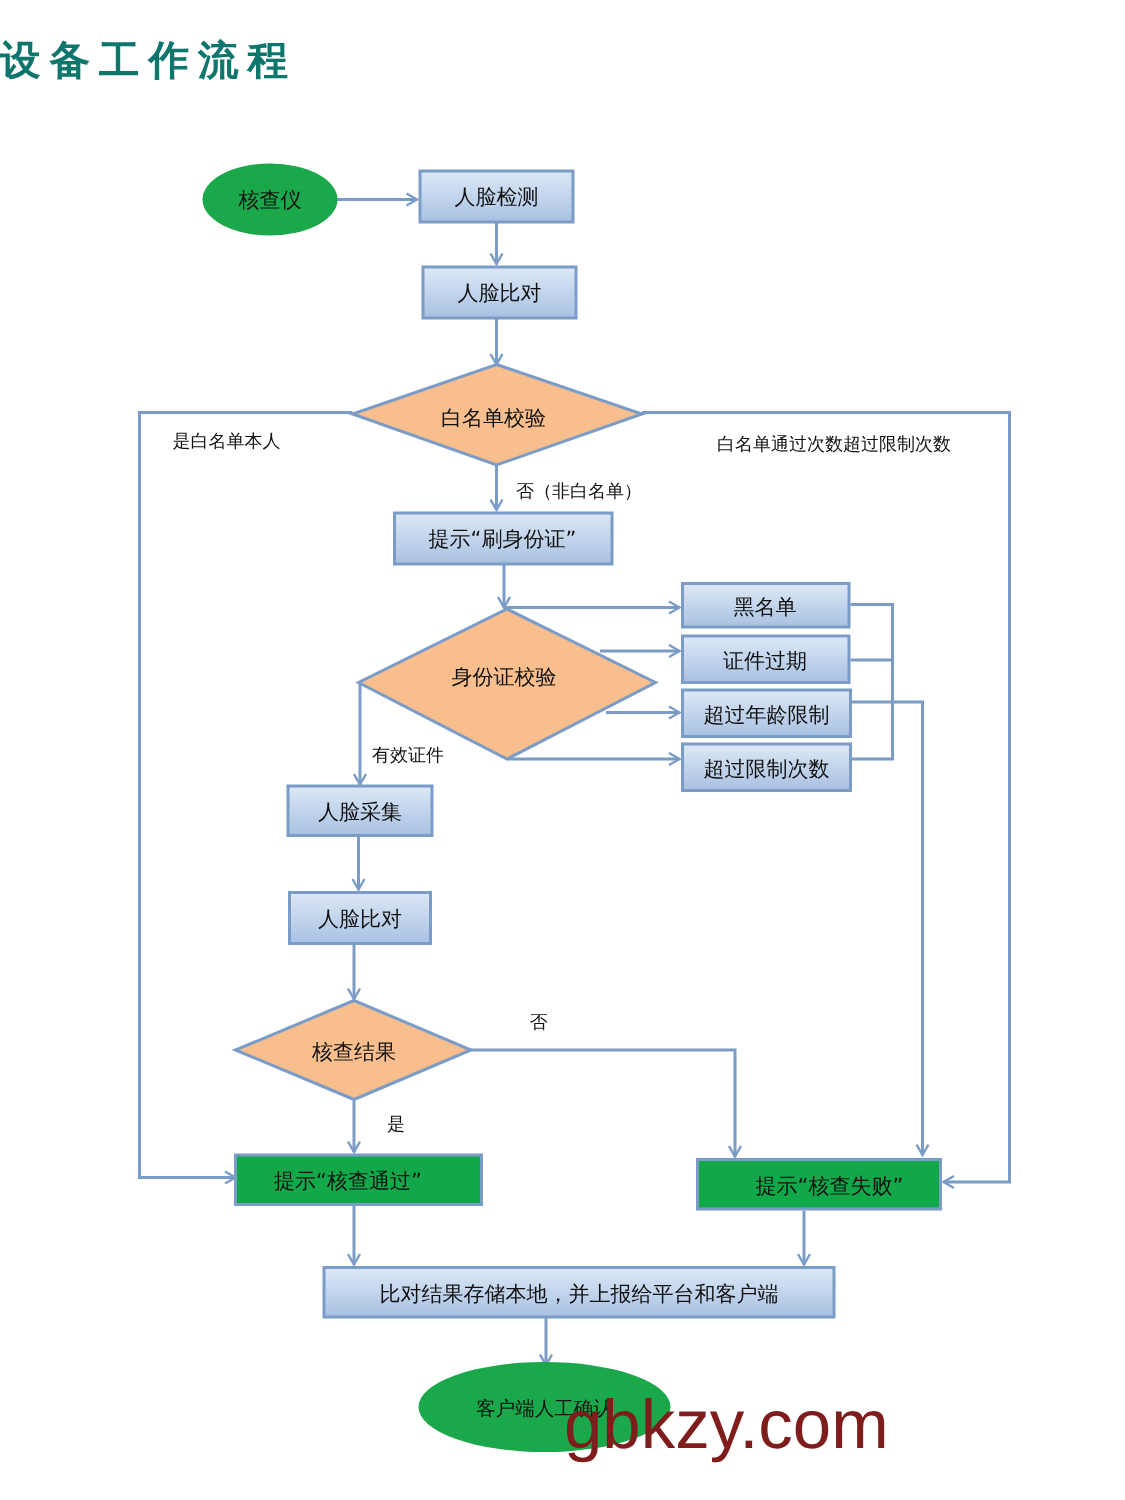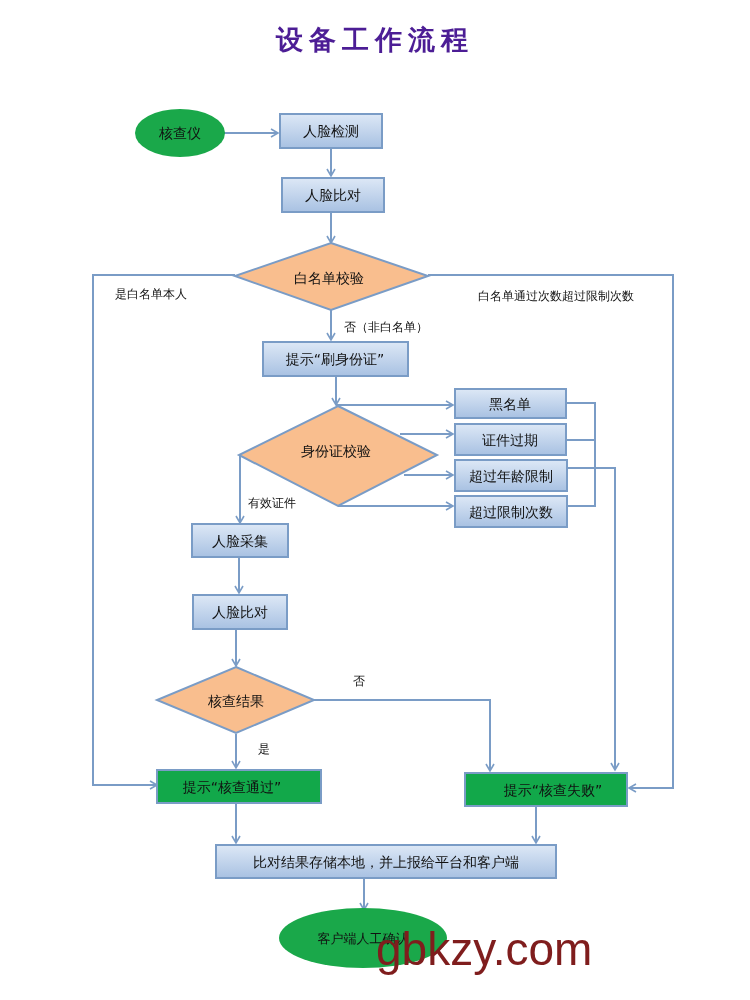--- a/index.html
+++ b/index.html
@@ -1,19 +1,19 @@
 <!DOCTYPE html>
 <html><head>
 <meta charset="utf-8">
 <style>
   html, body { margin: 0; padding: 0; background: #ffffff; }
   body { width: 750px; height: 1000px; position: relative; overflow: hidden;
          font-family: "DejaVu Sans", "Liberation Sans", sans-serif; }
-  #title { position: absolute; left: 0; top: 22px; width: 750px; text-align: center;
-           font-size: 27px; font-weight: bold; color: #4c1d95; letter-spacing: 6px; }
+  #title { position: absolute; left: 0; top: 22px; width: 750px; text-align: left;
+           font-size: 27px; font-weight: bold; color: #0f766e; letter-spacing: 6px; }
   svg { position: absolute; left: 0; top: 0; }
   .node-text { font-size: 14px; fill: #111; }
   .label-text { font-size: 12px; fill: #111; }
   #watermark { position: absolute; left: 376px; top: 922px; font-size: 46px;
                font-family: "Liberation Sans", sans-serif; color: #7f1d1d; letter-spacing: 0px; }
 </style>
 </head>
 <body>
 
 <div id="title">设备工作流程</div>

